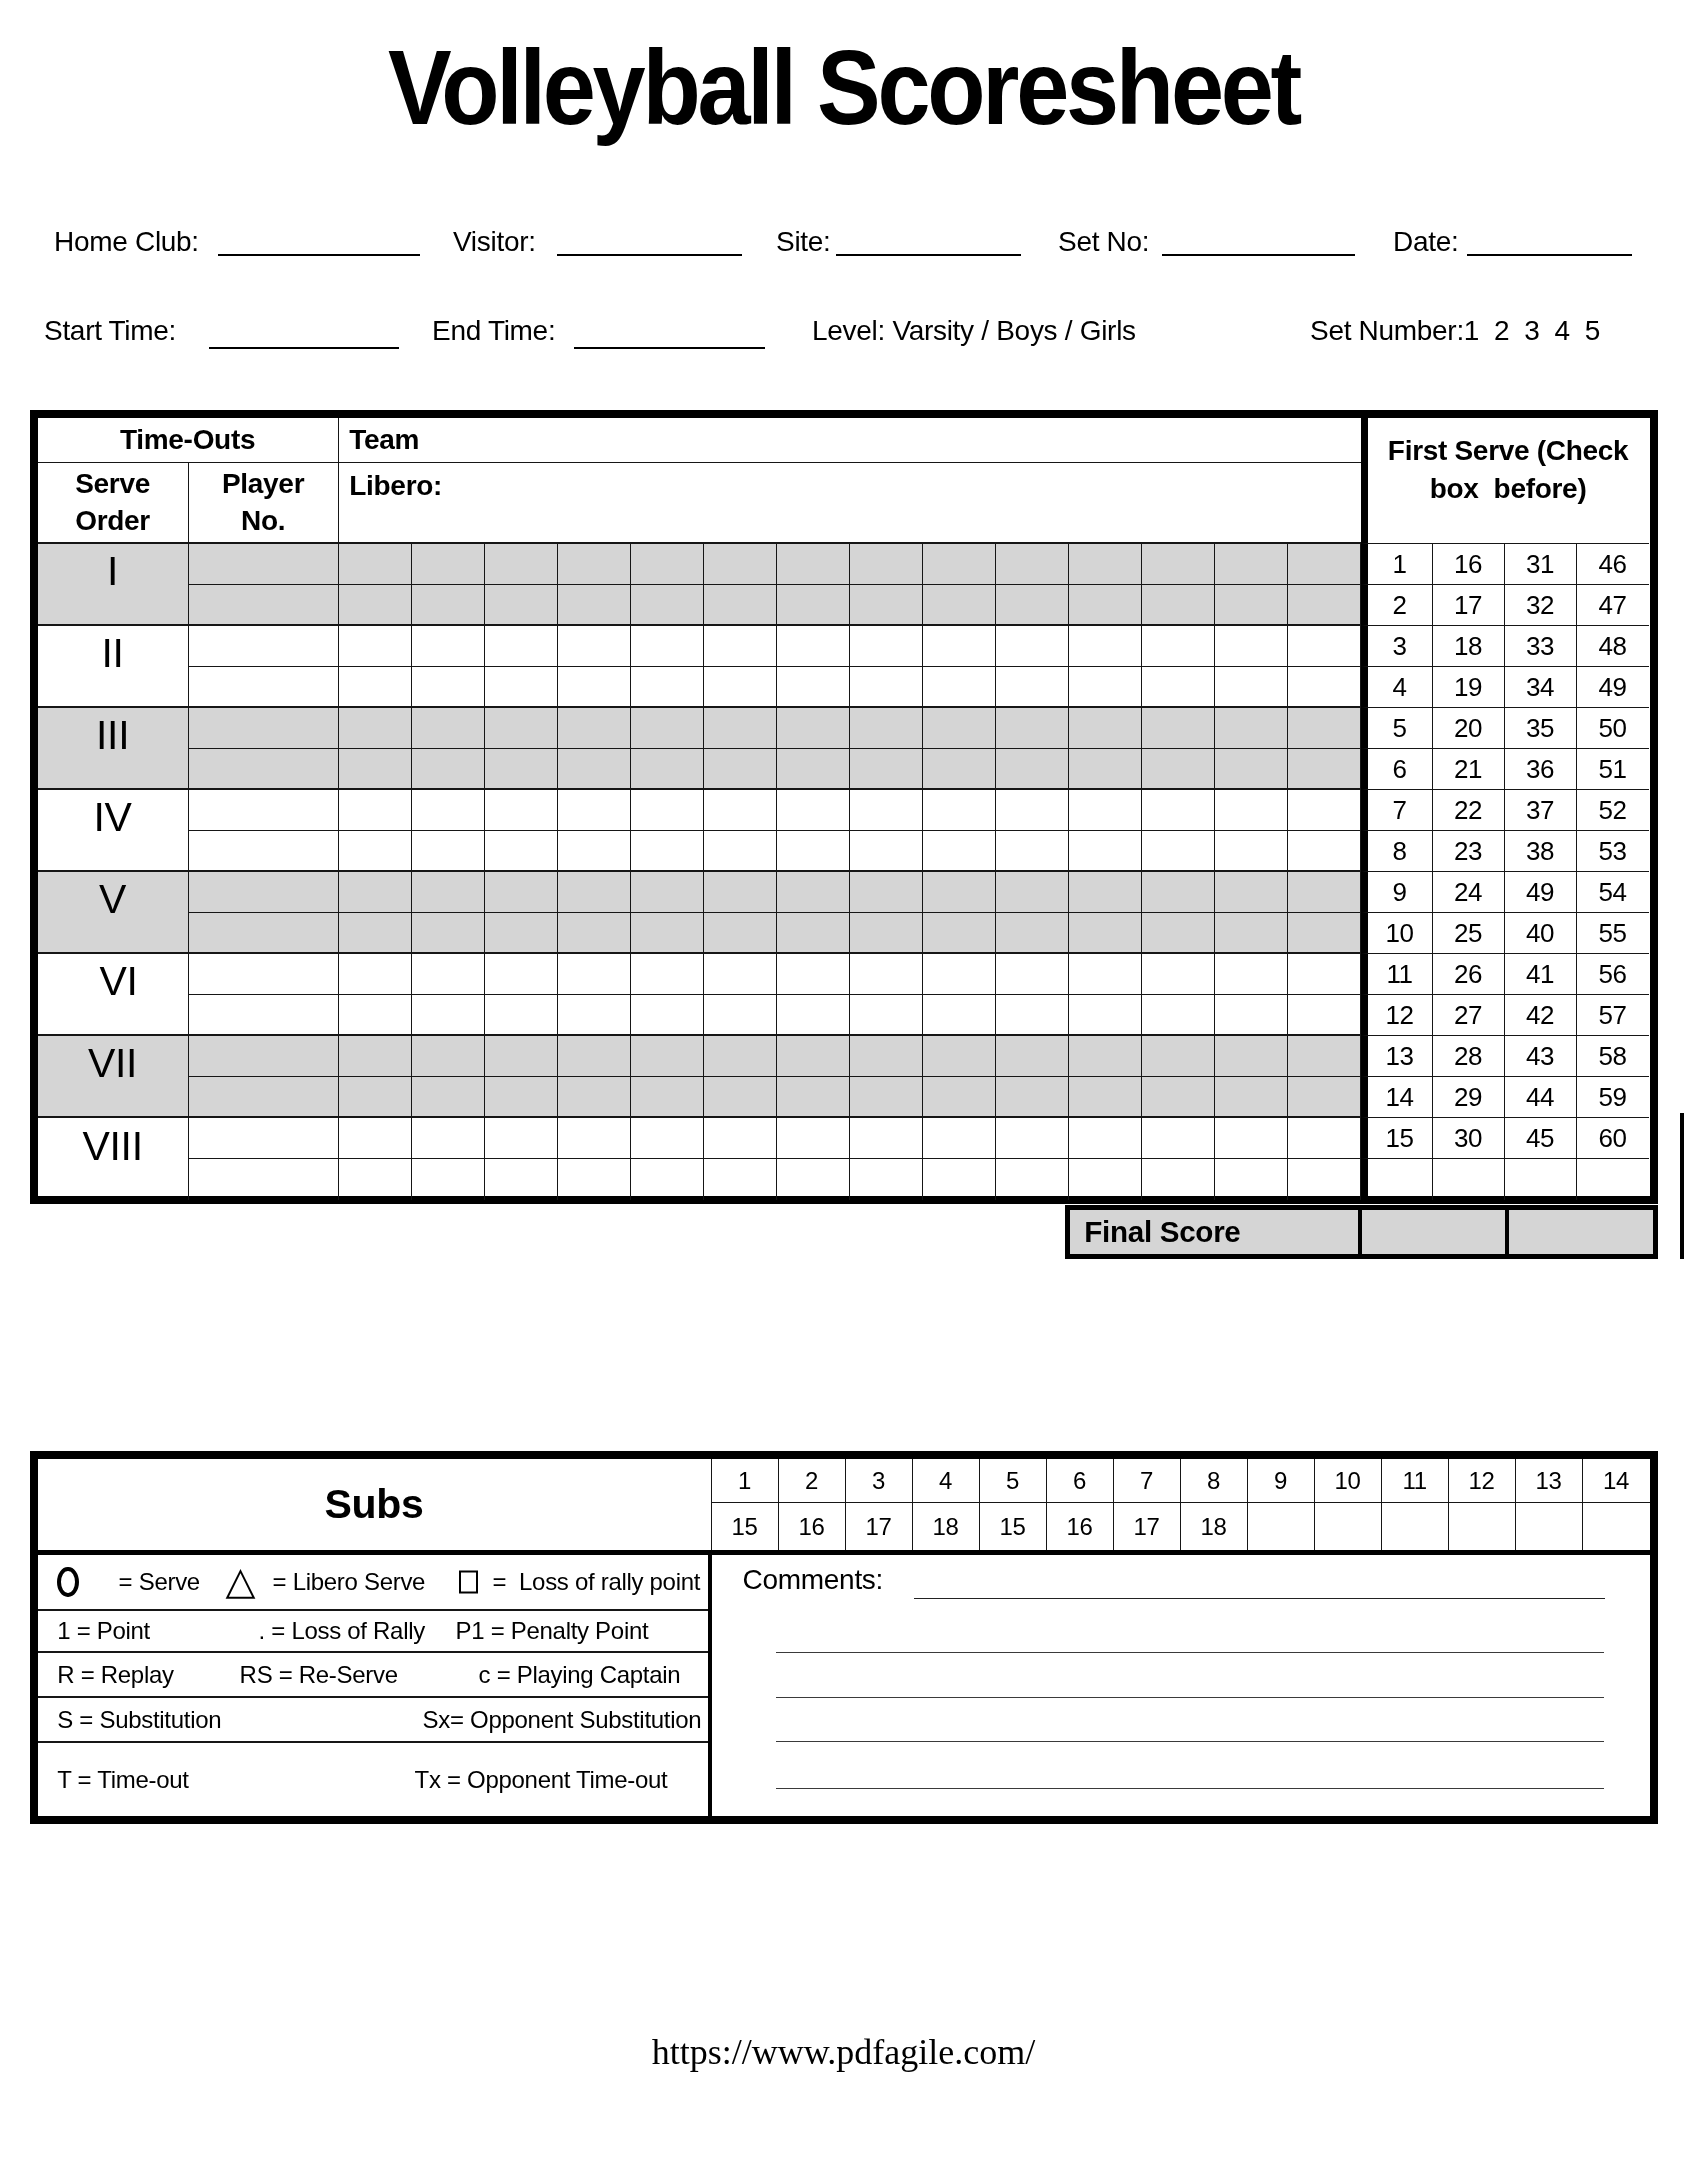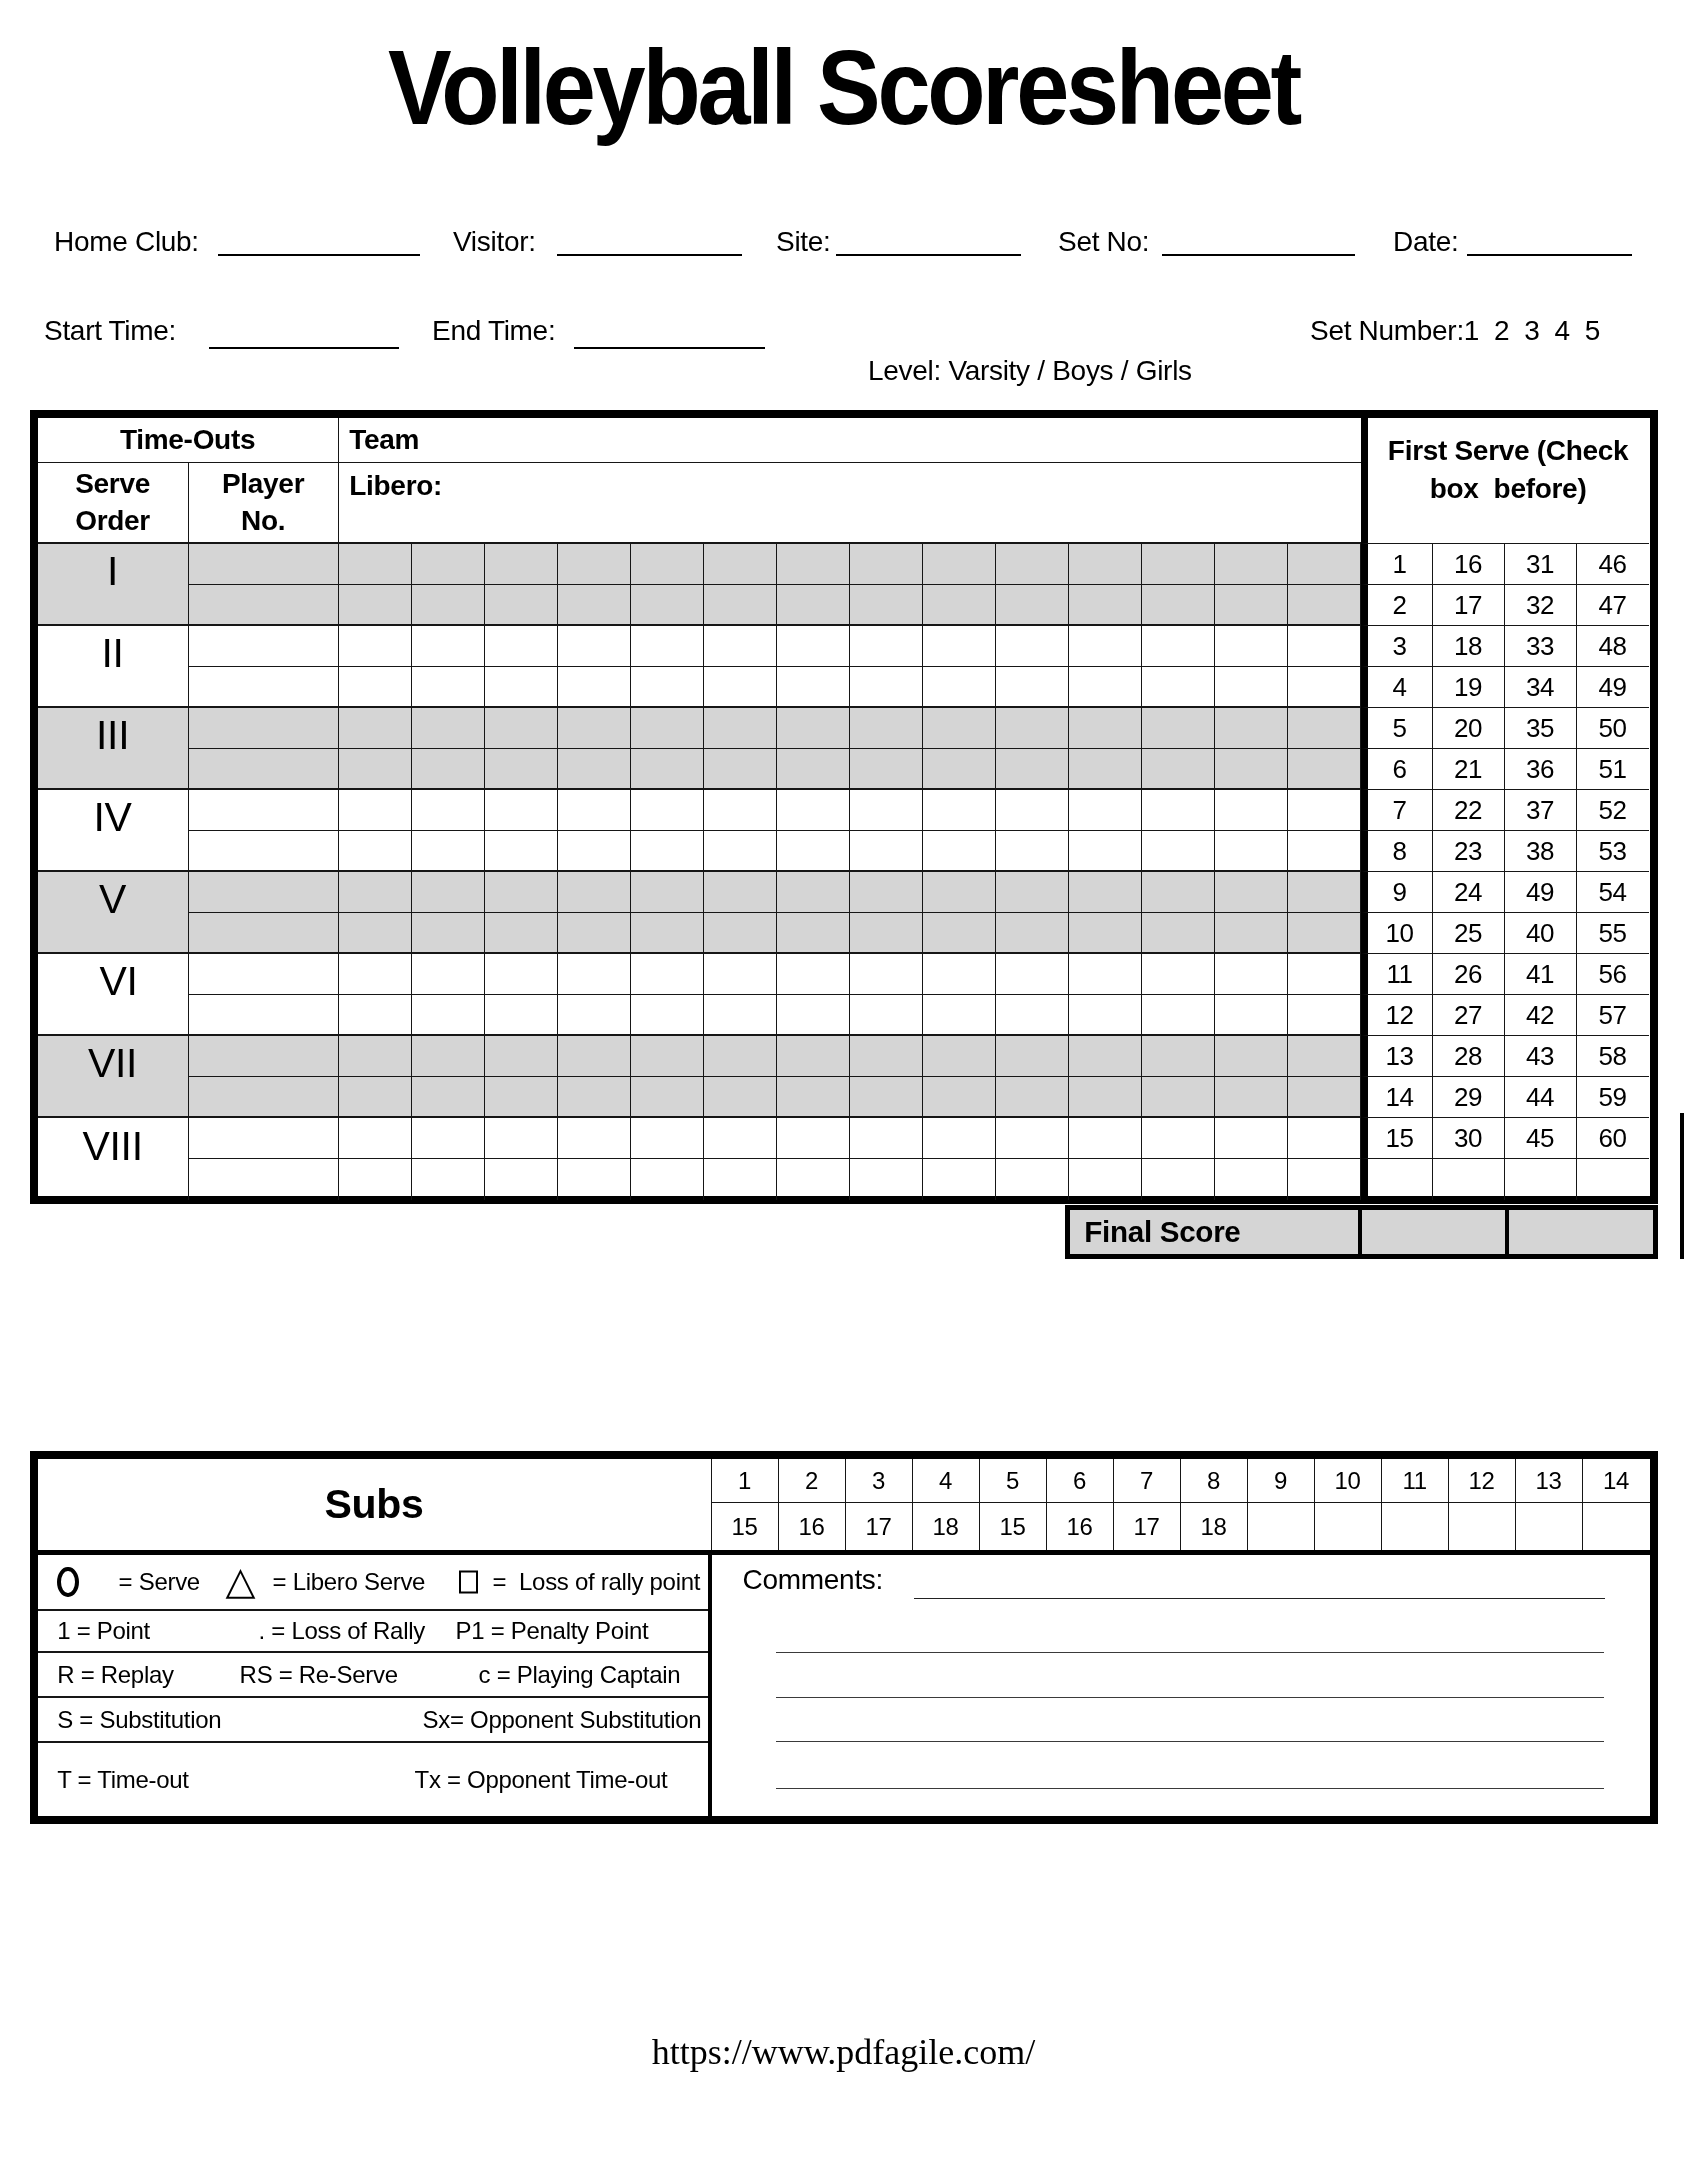--- a/index.html
+++ b/index.html
@@ -96,21 +96,21 @@
   <div class="uline" style="left:836px;  top:254px; width:185px;"></div>
   <span class="field-label" style="left:1058px; top:226px;">Set No:</span>
   <div class="uline" style="left:1162px; top:254px; width:193px;"></div>
   <span class="field-label" style="left:1393px; top:226px;">Date:</span>
   <div class="uline" style="left:1467px; top:254px; width:165px;"></div>
 
   <span class="field-label" style="left:44px;  top:315px;">Start Time:</span>
   <div class="uline" style="left:209px;  top:347px; width:190px;"></div>
   <span class="field-label" style="left:432px; top:315px;">End Time:</span>
   <div class="uline" style="left:574px;  top:347px; width:191px;"></div>
-  <span class="field-label" style="left:868px; top:315px;margin-top:40px;">Level: Varsity / Boys / Girls</span>
+  <span class="field-label" style="left:812px; top:315px;">Level: Varsity / Boys / Girls</span>
   <span class="field-label" style="left:1310px; top:315px;">Set Number:1  2  3  4  5</span>
 
   <div class="main-table" id="main-grid">
     <div class="cell hdr hdr-center br2 bb2" style="grid-column:1 / 3; grid-row:1;">Time-Outs</div>
     <div class="cell hdr hdr-left bb2" style="grid-column:3 / 17; grid-row:1;">Team</div>
     <div class="cell hdr fs-header bl8 bb2" style="grid-column:17 / 21; grid-row:1 / 3;">
       <span>First Serve (Check</span>
       <span>box  before)</span>
     </div>
     <div class="cell hdr hdr-2line br2 bb3" style="grid-column:1; grid-row:2;">

